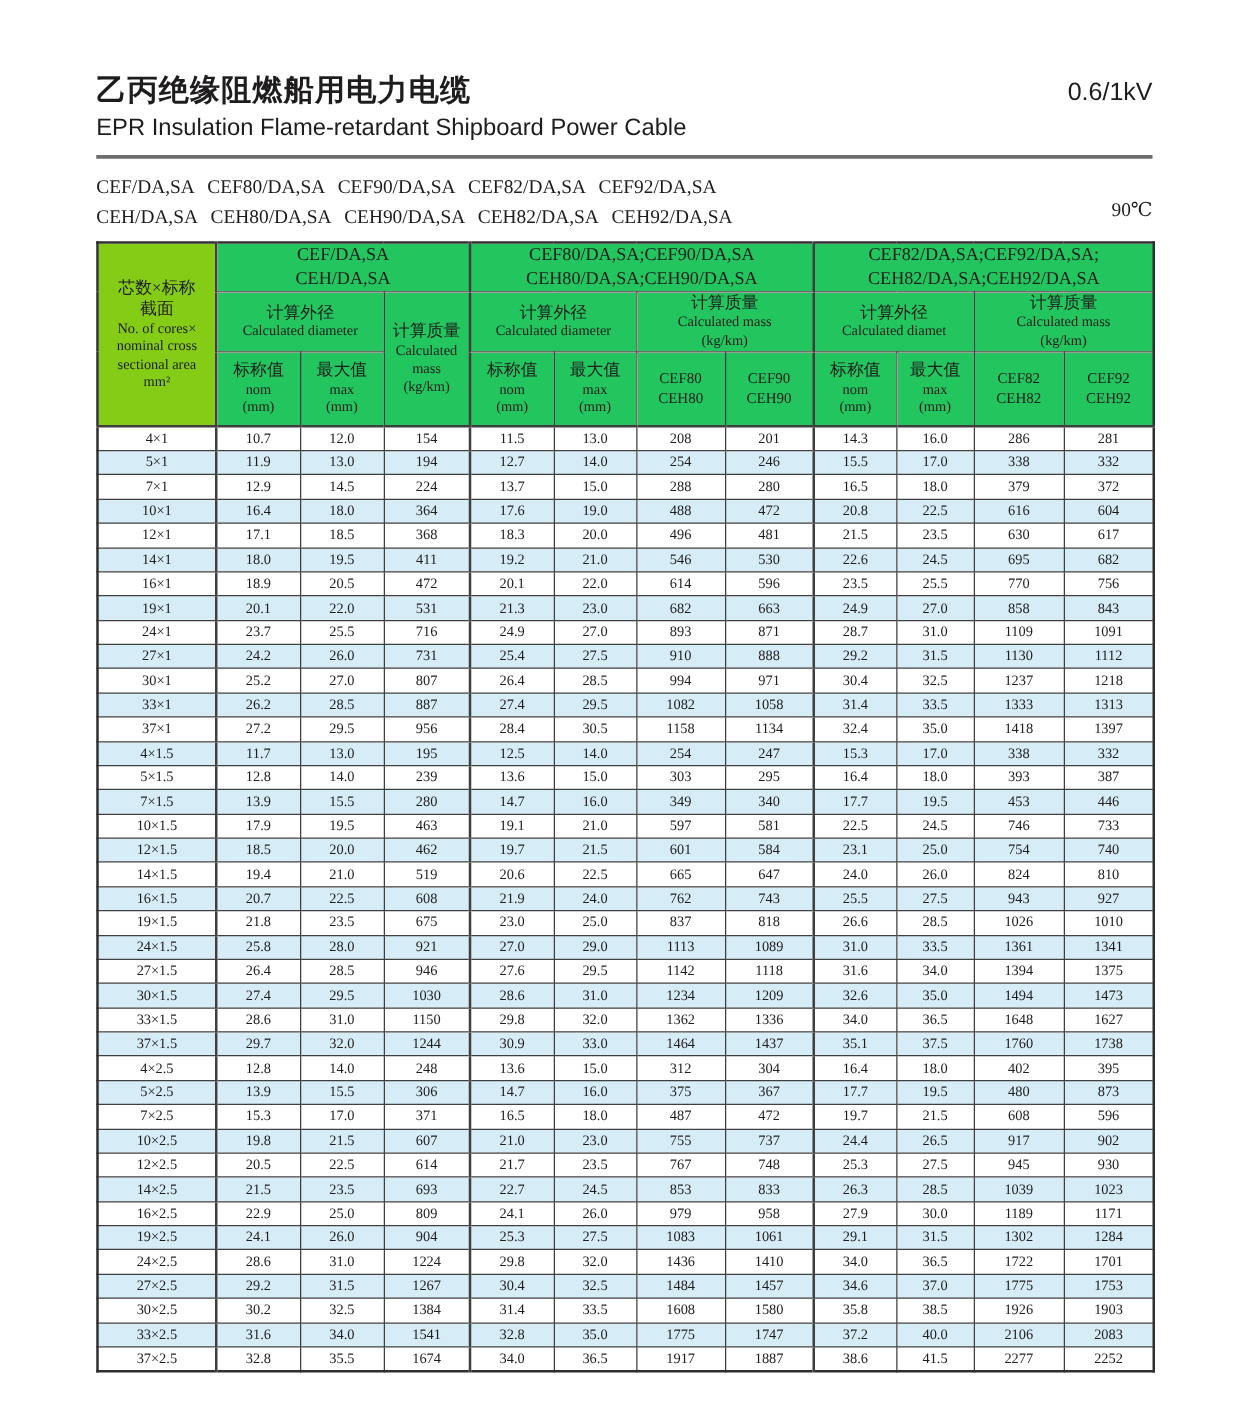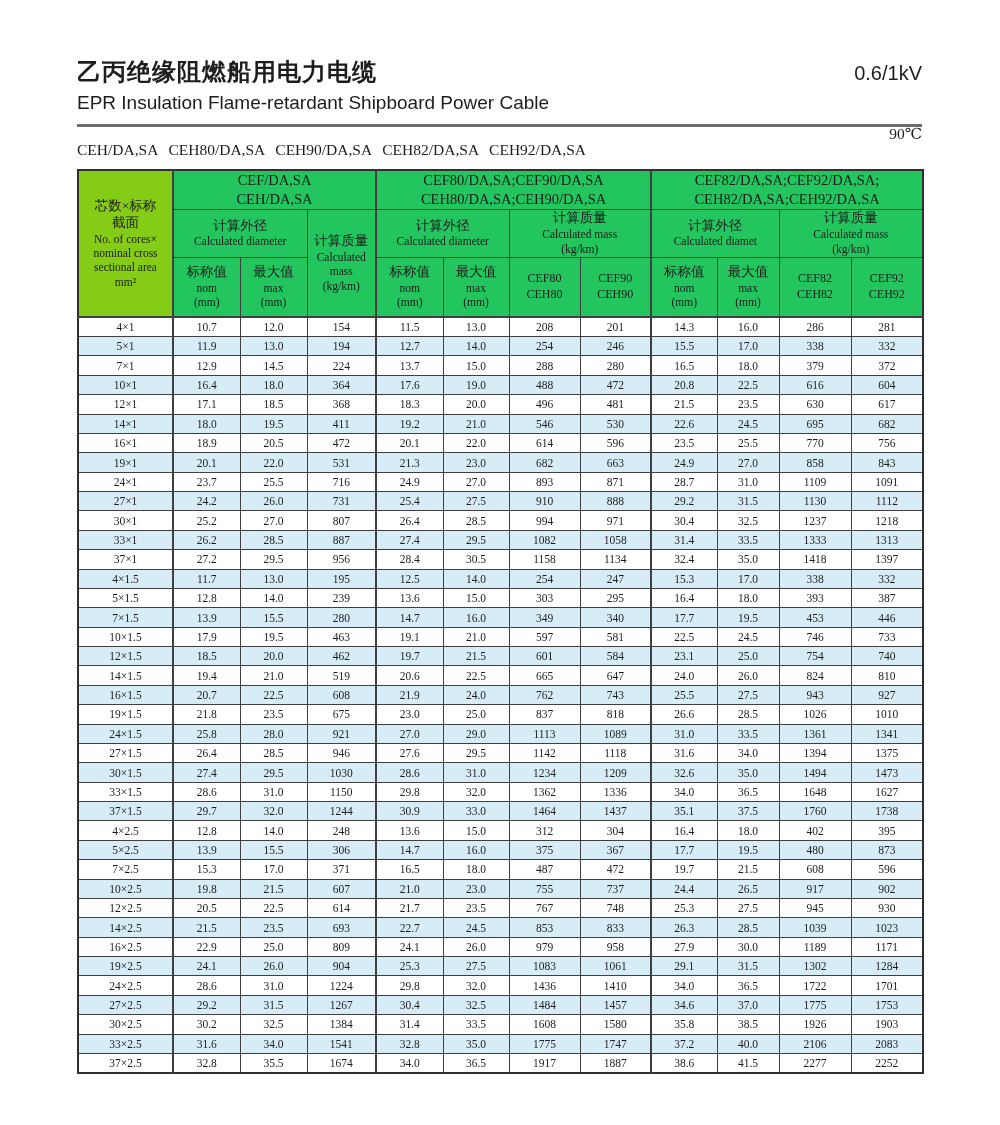--- a/index.html
+++ b/index.html
@@ -50,21 +50,21 @@
   .models {
     position: relative;
     margin-top: 11px;
     font-size: 15.5px;
     line-height: 1.55;
     word-spacing: 7px;
   }
   .temp {
     position: absolute;
     right: 0;
-    bottom: 16px;
+    bottom: 5px;
     word-spacing: normal;
   }
   
   table.spec {
     border-collapse: collapse;
     table-layout: fixed;
     width: 845px;
     margin-top: 7px;
     border: 2px solid #2f2f2f;
   }
@@ -98,20 +98,21 @@
 <div class="page">
 
   <div class="title-row">
     <h1 class="title-zh">乙丙绝缘阻燃船用电力电缆</h1>
     <span class="voltage">0.6/1kV</span>
   </div>
   <div class="title-en">EPR Insulation Flame-retardant Shipboard Power Cable</div>
   <div class="rule"></div>
 
   <div class="models">
+    <div>CEF/DA,SA CEF80/DA,SA CEF90/DA,SA CEF82/DA,SA CEF92/DA,SA</div>
     <div>CEH/DA,SA CEH80/DA,SA CEH90/DA,SA CEH82/DA,SA CEH92/DA,SA</div>
     <span class="temp">90℃</span>
   </div>
 
   <table class="spec">
     <colgroup>
       <col style="width:95px">
         <col style="width:67px">
         <col style="width:67px">
         <col style="width:69px">

